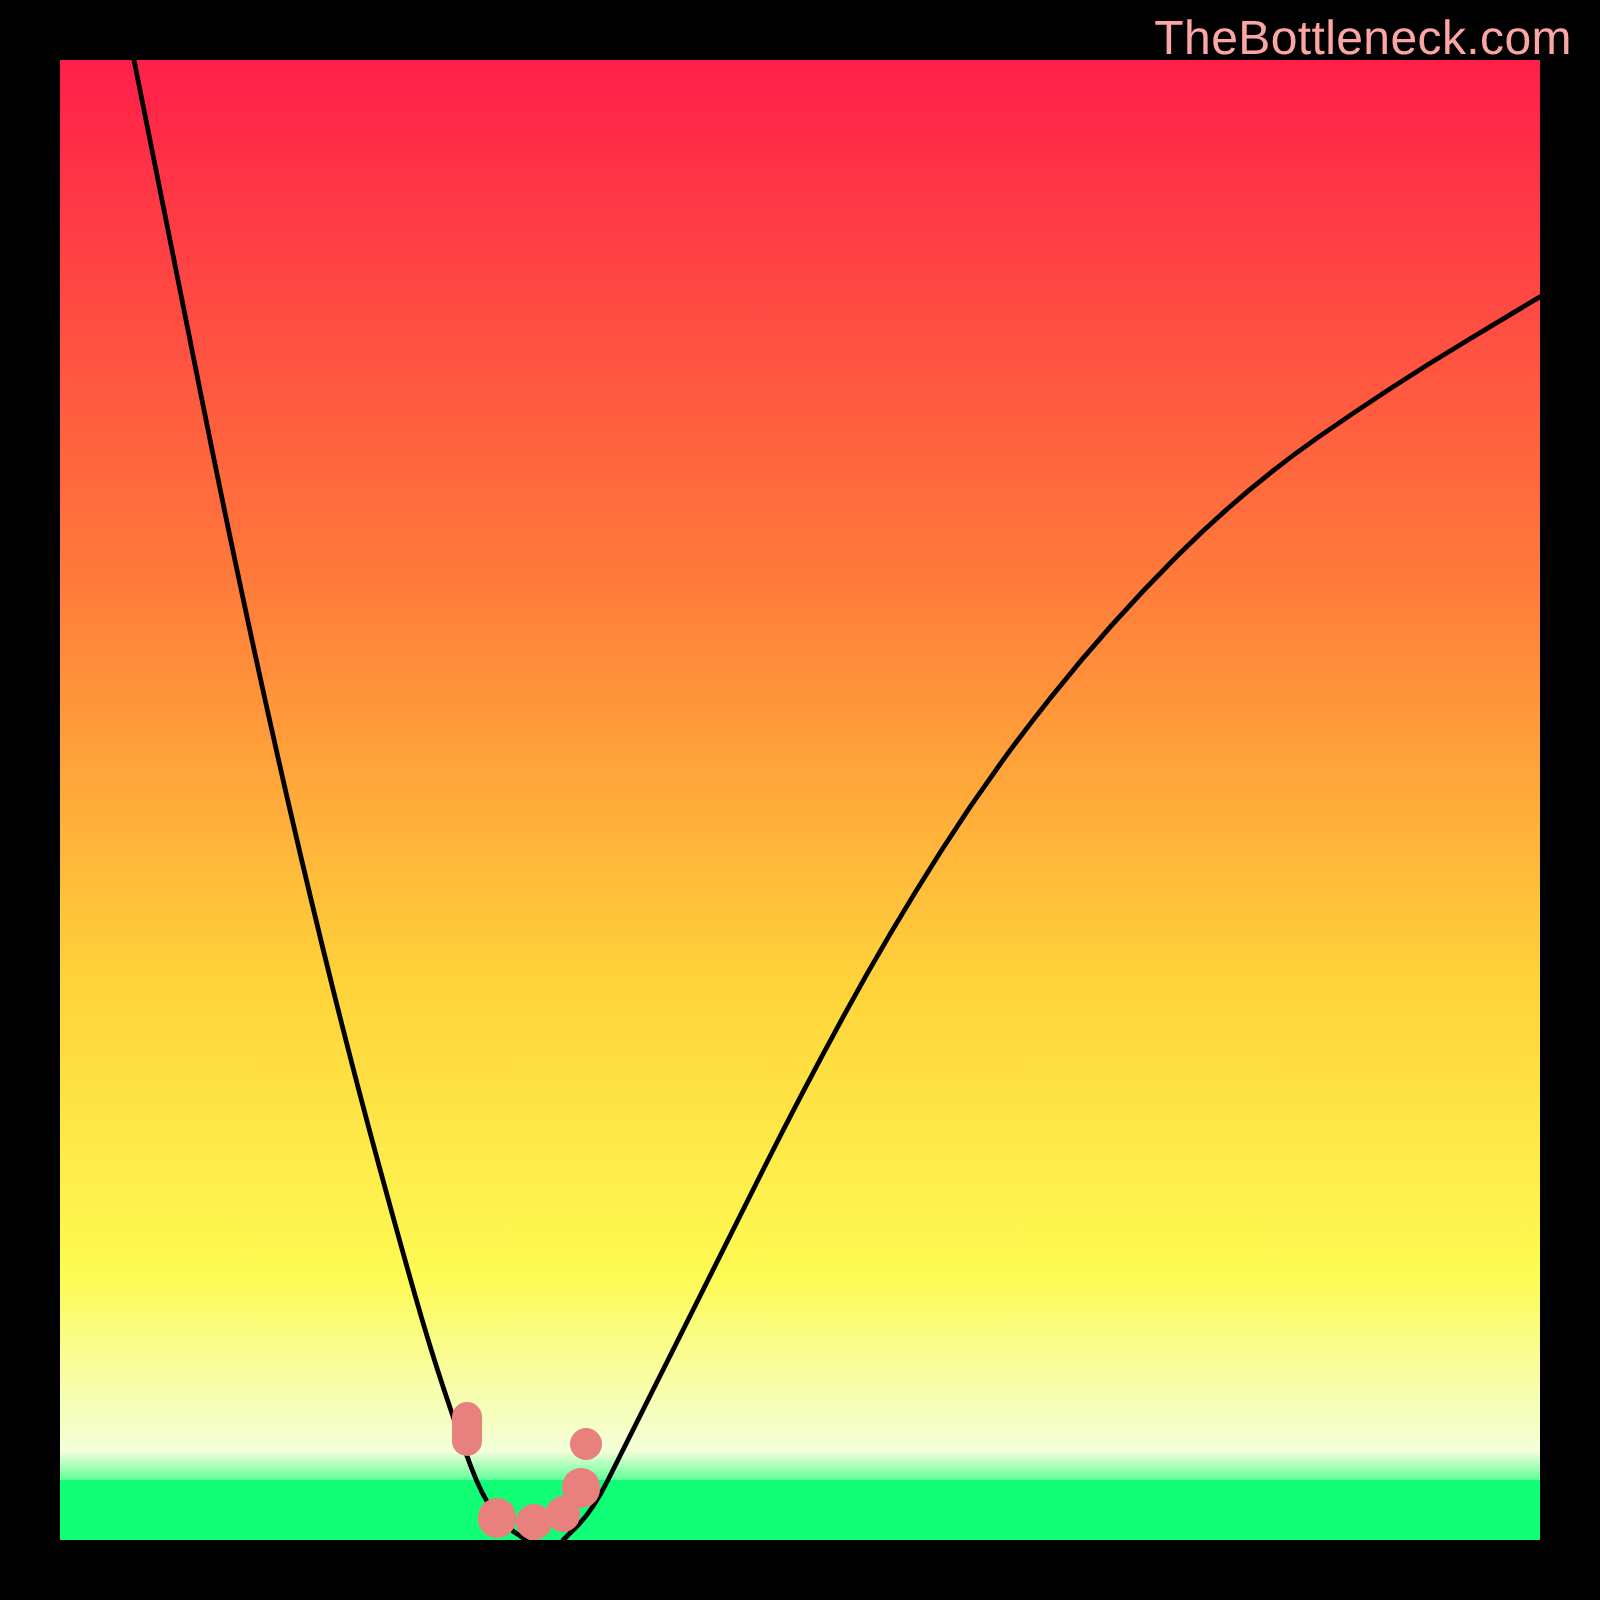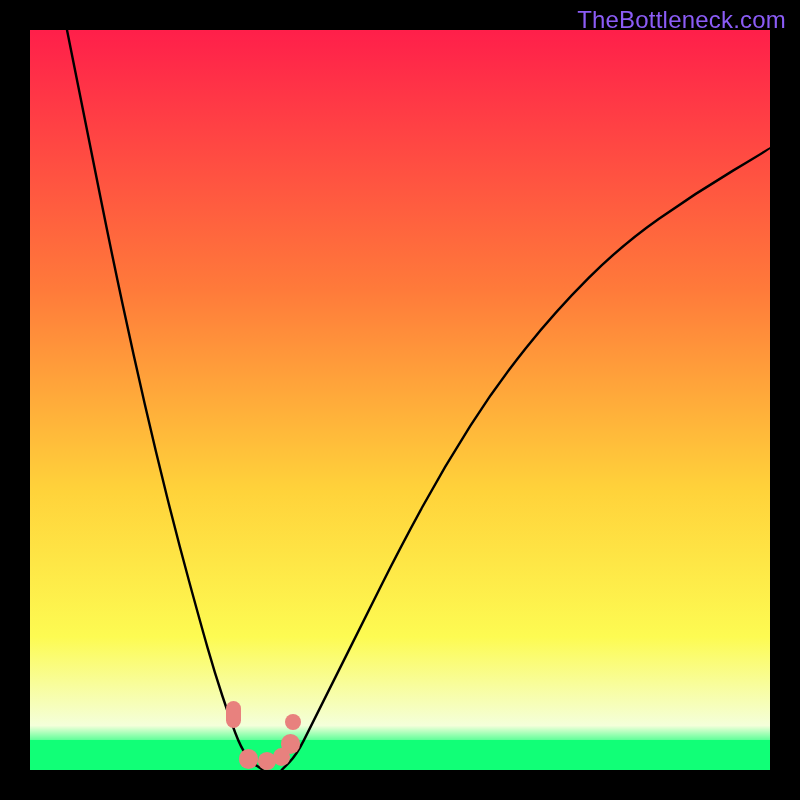--- a/index.html
+++ b/index.html
@@ -24,21 +24,21 @@
     left: 0; top: 0; right: 0; bottom: 0;
   }
   .green-band {
     position: absolute;
     left: 0; right: 0;
   }
   .watermark {
     position: absolute;
     top: 6px;
     right: 14px;
-    color: #8b5cf6;
+    color: #fca5a5;
     font-size: 24px;
     font-weight: 500;
     letter-spacing: 0.2px;
     text-align: right;
   }
   svg.curves {
     position: absolute;
     left: 0; top: 0;
     width: 740px;
     height: 740px;

